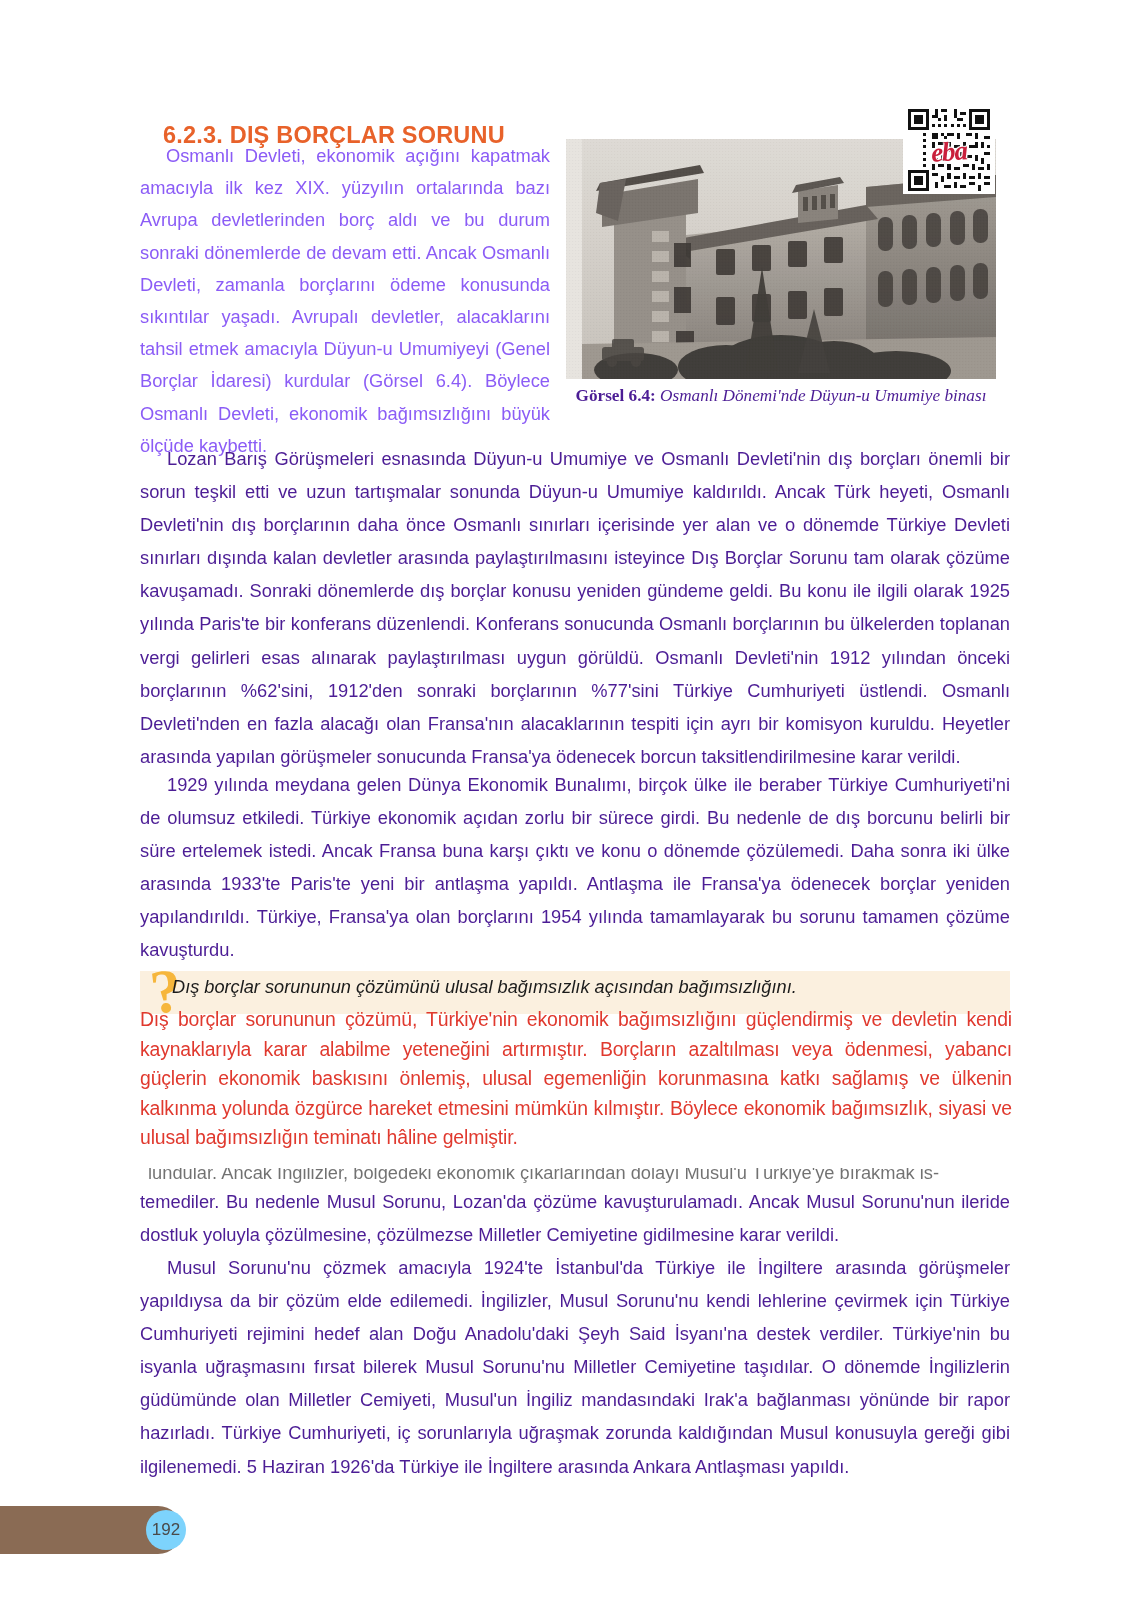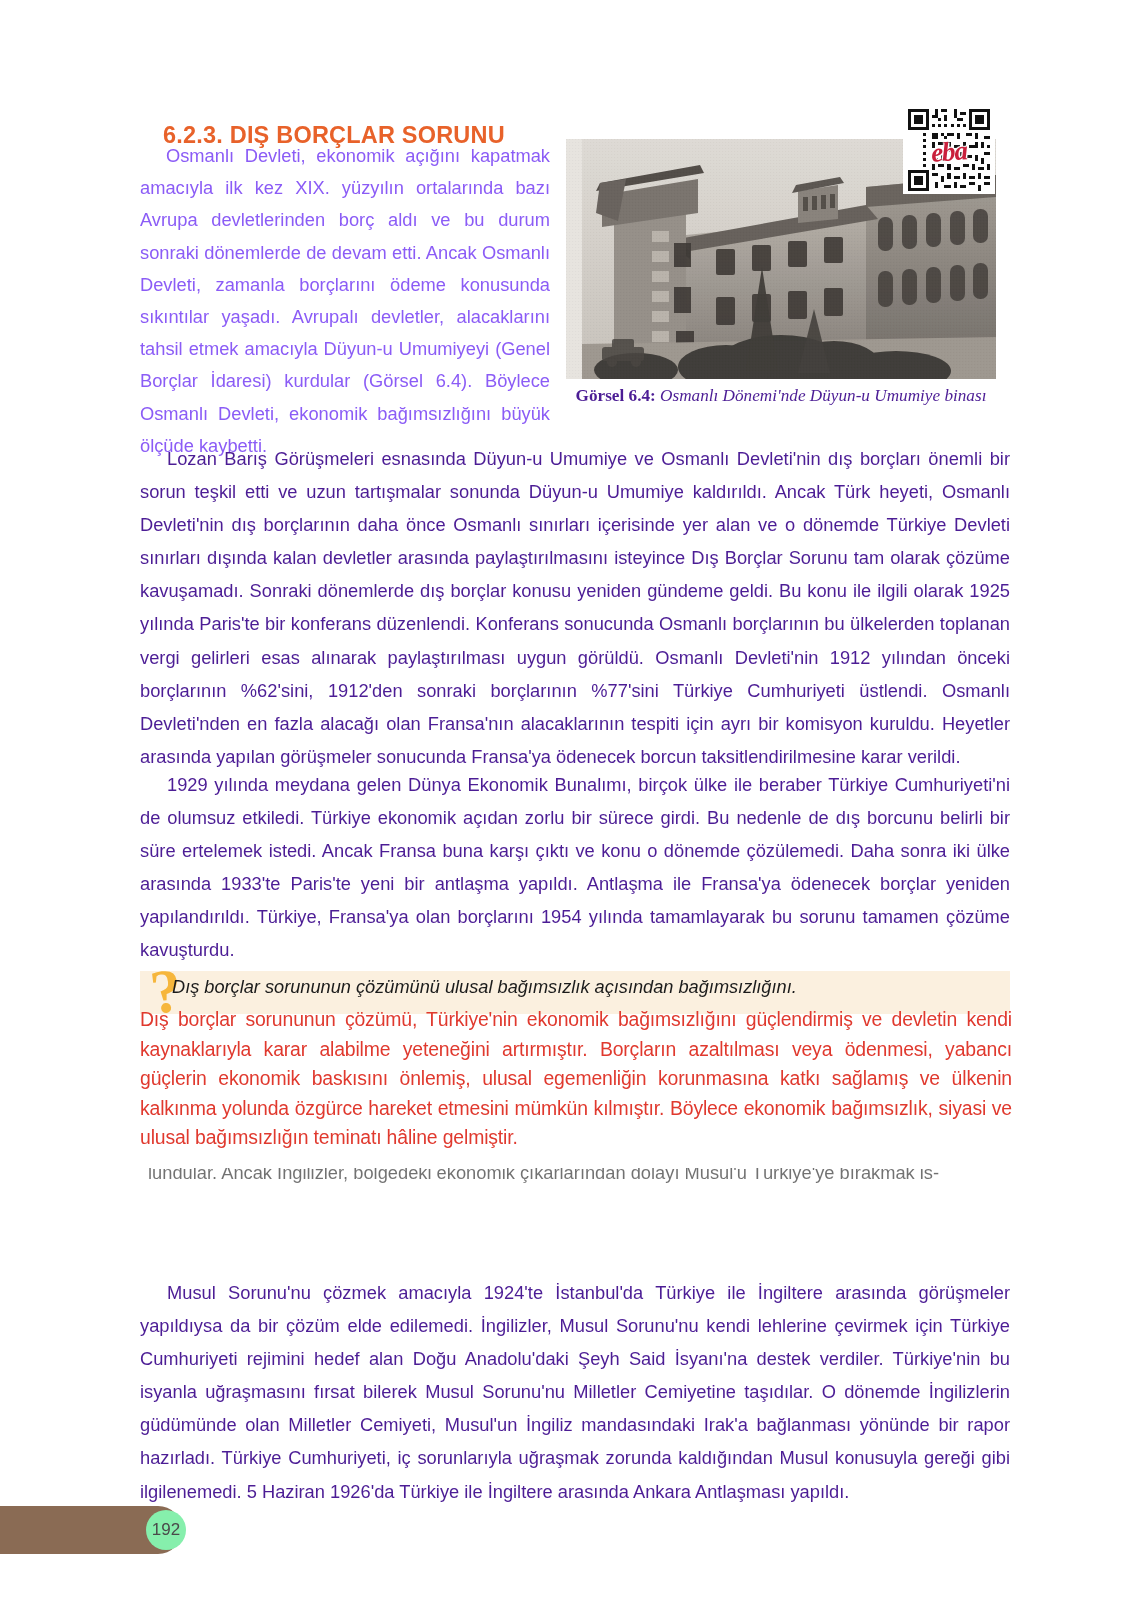--- a/index.html
+++ b/index.html
@@ -186,40 +186,40 @@
     display: block;
     position: relative;
     top: -12px;
     font-size: 18.3px;
     line-height: 33.1px;
     color: #1b1b1b;
     white-space: nowrap;
   }
 
   #para-musul-a { top: 1185px; }
-  #para-musul-b { top: 1251px; margin-top: 25px; }
+  #para-musul-b { top: 1251px; }
 
   
   .footer-bar {
     position: absolute;
     left: 0px;
     top: 1506px;
     width: 182px;
     height: 48px;
     background: #8A6B54;
     border-radius: 0 26px 26px 0;
   }
   .page-number {
     position: absolute;
     left: 146px;
     top: 1510px;
     width: 40px;
     height: 40px;
     border-radius: 50%;
-    background: #86efac;
+    background: #7dd3fc;
     color: #4a4a4a;
     font-size: 17px;
     line-height: 40px;
     text-align: center;
   }
 </style>
 </head>
 <body>
 
 <div class="page">
@@ -455,20 +455,23 @@
   <div class="question-band"></div>
   <div class="question-mark">?</div>
   <div class="question-text">Dış borçlar sorununun çözümünü ulusal bağımsızlık açısından bağımsızlığını.</div>
 
   <div class="answer-red">Dış borçlar sorununun çözümü, Türkiye'nin ekonomik bağımsızlığını güçlendirmiş ve devletin kendi kaynaklarıyla karar alabilme yeteneğini artırmıştır. Borçların azaltılması veya ödenmesi, yabancı güçlerin ekonomik baskısını önlemiş, ulusal egemenliğin korunmasına katkı sağlamış ve ülkenin kalkınma yolunda özgürce hareket etmesini mümkün kılmıştır. Böylece ekonomik bağımsızlık, siyasi ve ulusal bağımsızlığın teminatı hâline gelmiştir.</div>
 
   <div class="clipped-line">
     <span>lundular. Ancak İngilizler, bölgedeki ekonomik çıkarlarından dolayı Musul'u Türkiye'ye bırakmak is-</span>
   </div>
 
+  <div class="body-col" id="para-musul-a">
+    <p style="text-indent:0">temediler. Bu nedenle Musul Sorunu, Lozan'da çözüme kavuşturulamadı. Ancak Musul Sorunu'nun ileride dostluk yoluyla çözülmesine, çözülmezse Milletler Cemiyetine gidilmesine karar verildi.</p>
+  </div>
 
   <div class="body-col" id="para-musul-b">
     <p>Musul Sorunu'nu çözmek amacıyla 1924'te İstanbul'da Türkiye ile İngiltere arasında görüşmeler yapıldıysa da bir çözüm elde edilemedi. İngilizler, Musul Sorunu'nu kendi lehlerine çevirmek için Türkiye Cumhuriyeti rejimini hedef alan Doğu Anadolu'daki Şeyh Said İsyanı'na destek verdiler. Türkiye'nin bu isyanla uğraşmasını fırsat bilerek Musul Sorunu'nu Milletler Cemiyetine taşıdılar. O dönemde İngilizlerin güdümünde olan Milletler Cemiyeti, Musul'un İngiliz mandasındaki Irak'a bağlanması yönünde bir rapor hazırladı. Türkiye Cumhuriyeti, iç sorunlarıyla uğraşmak zorunda kaldığından Musul konusuyla gereği gibi ilgilenemedi. 5 Haziran 1926'da Türkiye ile İngiltere arasında Ankara Antlaşması yapıldı.</p>
   </div>
 
   <div class="footer-bar"></div>
   <div class="page-number">192</div>
 
 </div>
 

